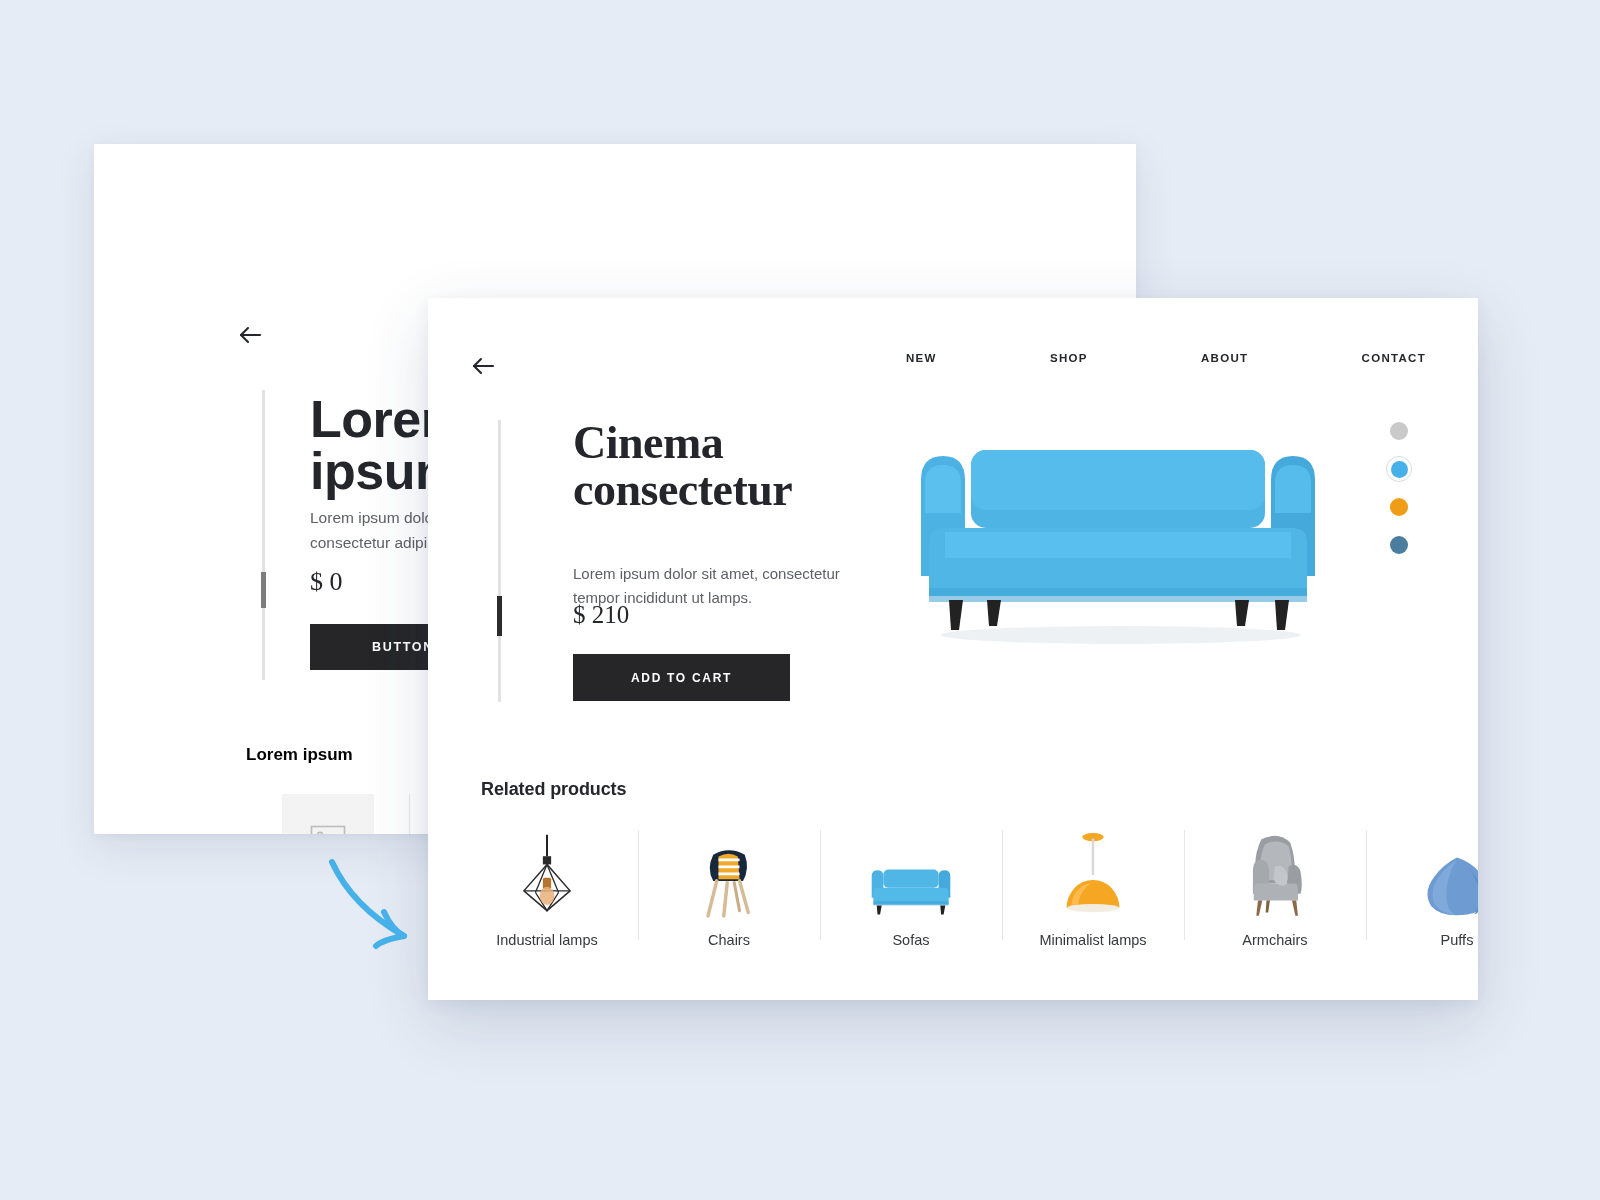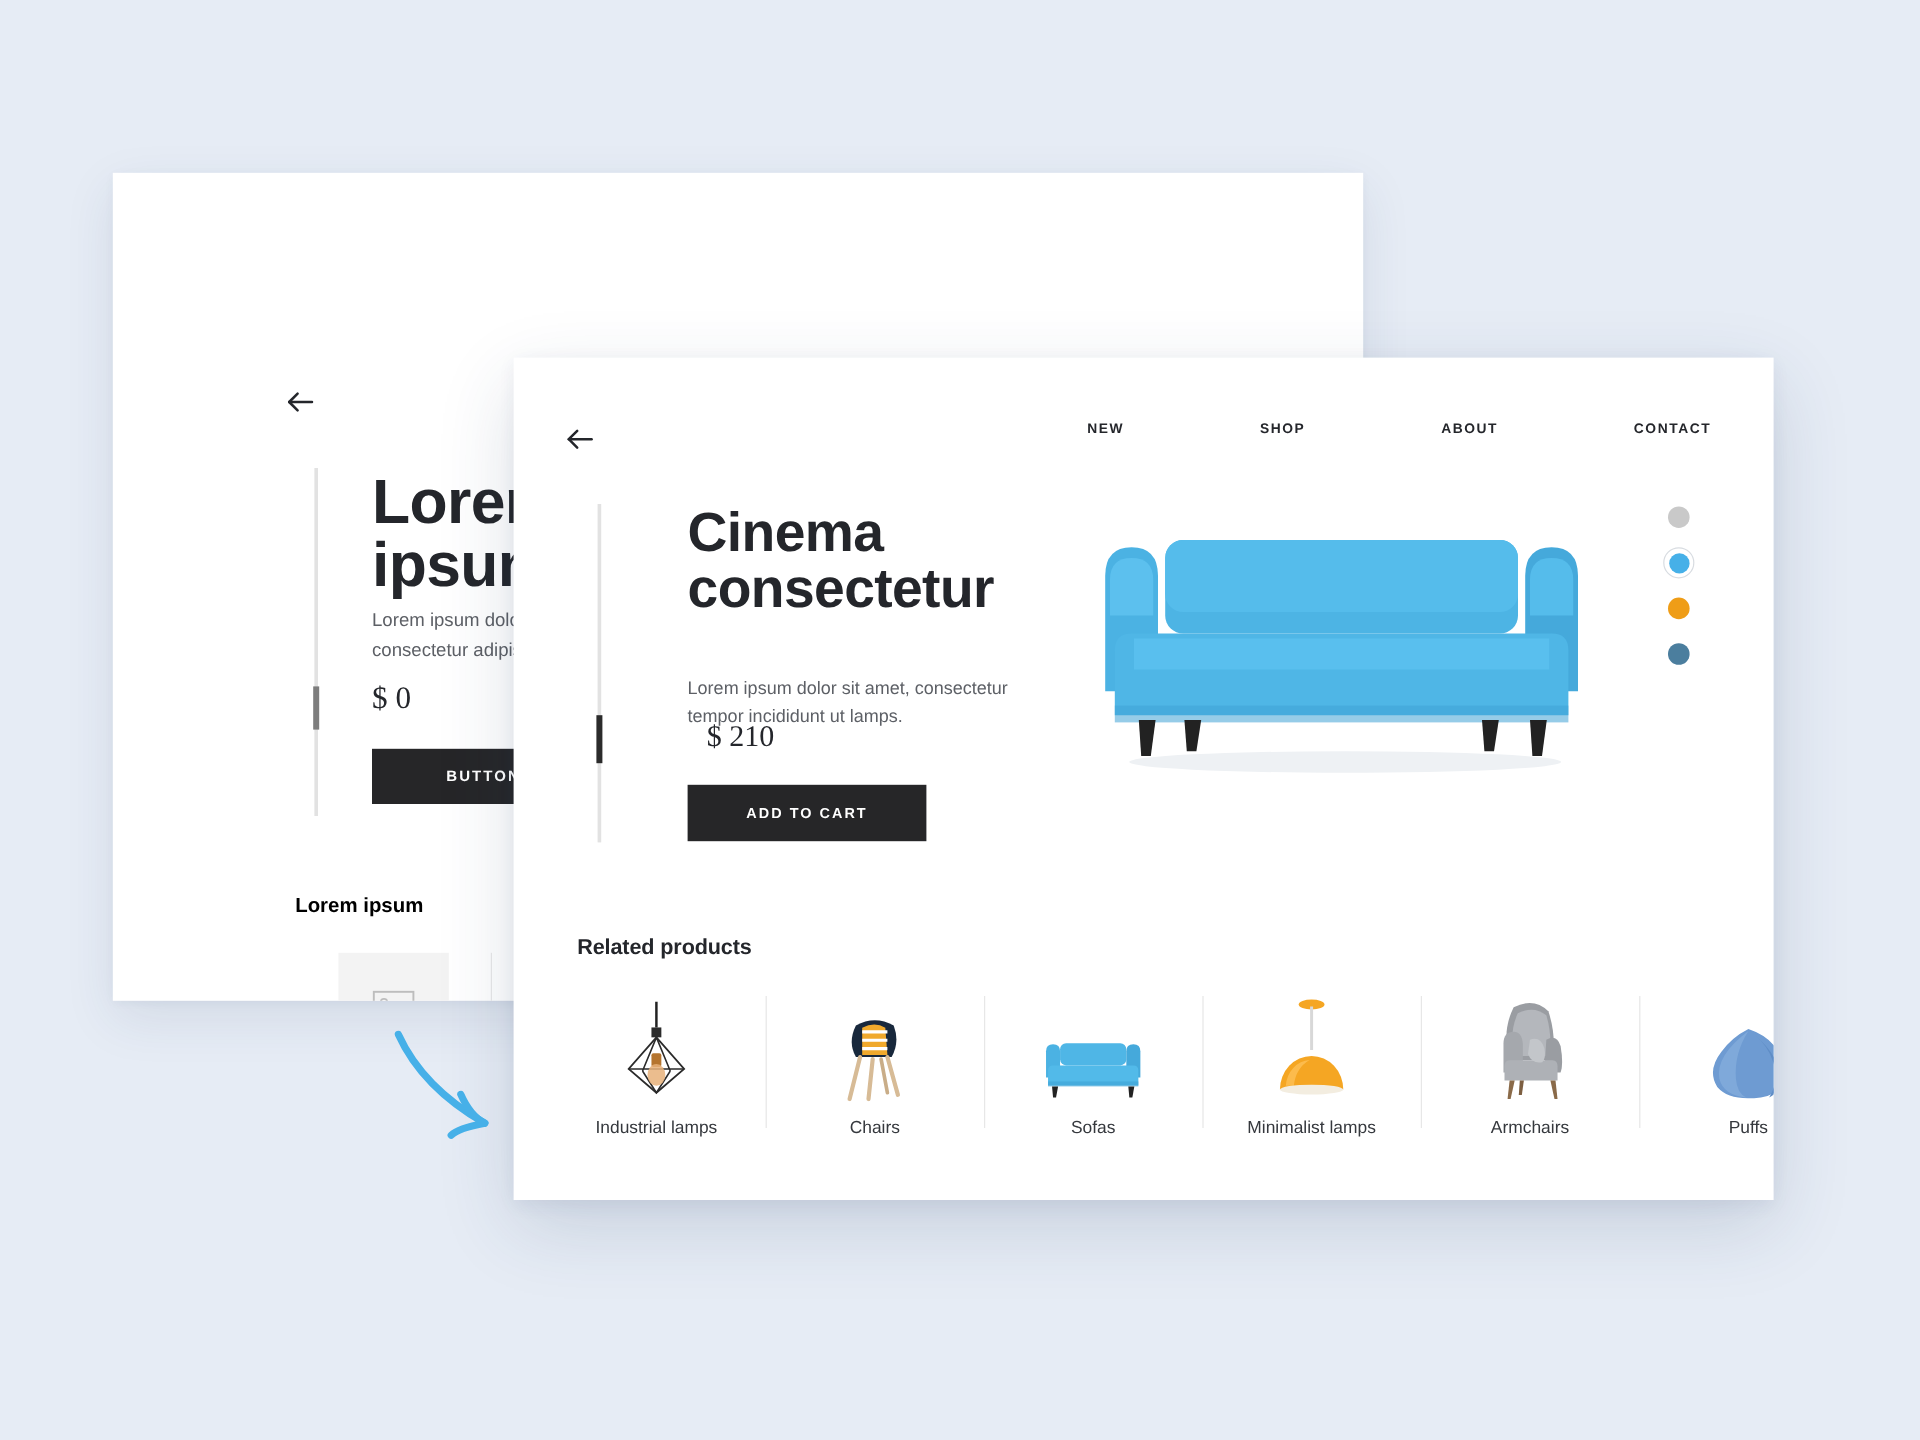--- a/index.html
+++ b/index.html
@@ -284,27 +284,27 @@
       <a class="nav-link">NEW</a>
       <a class="nav-link">SHOP</a>
       <a class="nav-link">ABOUT</a>
       <a class="nav-link">CONTACT</a>
     </div>
 
     <div class="rail" style="left:70px; top:122px; height:282px;">
       <div class="rail-thumb" style="top:176px; height:40px;"></div>
     </div>
 
-    <h1 class="hero-title" style="position:absolute; left:145px; top:122px; font-size:46px; line-height:1.02; width:330px;"><span>Cinema</span><br><span>consectetur</span></h1>
+    <h1 class="hero-title" style="position:absolute; left:145px; top:122px; font-size:46px; line-height:1.02; width:330px;font-family:Liberation Serif, serif;"><span>Cinema</span><br><span>consectetur</span></h1>
 
     <p class="hero-desc" style="position:absolute; left:145px; top:236px; font-size:15px; width:300px;margin-top:28px;"><span>Lorem ipsum dolor sit amet, consectetur</span><br><span>tempor incididunt ut lamps.</span></p>
 
-    <div class="hero-price" style="position:absolute; left:145px; top:303px; font-size:25px;margin-left:16px;">$ 210</div>
-
-    <button class="cta" style="position:absolute; left:145px; top:356px; width:199px; height:47px; font-size:12px;">ADD TO CART</button>
+    <div class="hero-price" style="position:absolute; left:145px; top:303px; font-size:25px;">$ 210</div>
+
+    <button class="cta" style="position:absolute; left:145px; top:356px; width:217px; height:47px; font-size:12px;">ADD TO CART</button>
 
     <div style="position:absolute; left:455px; top:130px; width:470px; height:220px;">
       <svg viewBox="0 0 470 220" width="470" height="220">
         <ellipse cx="238" cy="207" rx="180" ry="9" fill="#eef1f4"></ellipse>
 
         <rect x="88" y="22" width="294" height="78" rx="15" fill="#4db4e4"></rect>
         <rect x="88" y="22" width="294" height="60" rx="15" fill="#55bceb"></rect>
 
         <path d="M38 52 q0-24 22-24 q22 0 22 24 v96 h-44 z" fill="#4bb2e3"></path>
         <path d="M42 55 q0-18 18-18 q18 0 18 18 v30 h-36 z" fill="#5cc0ee"></path>

